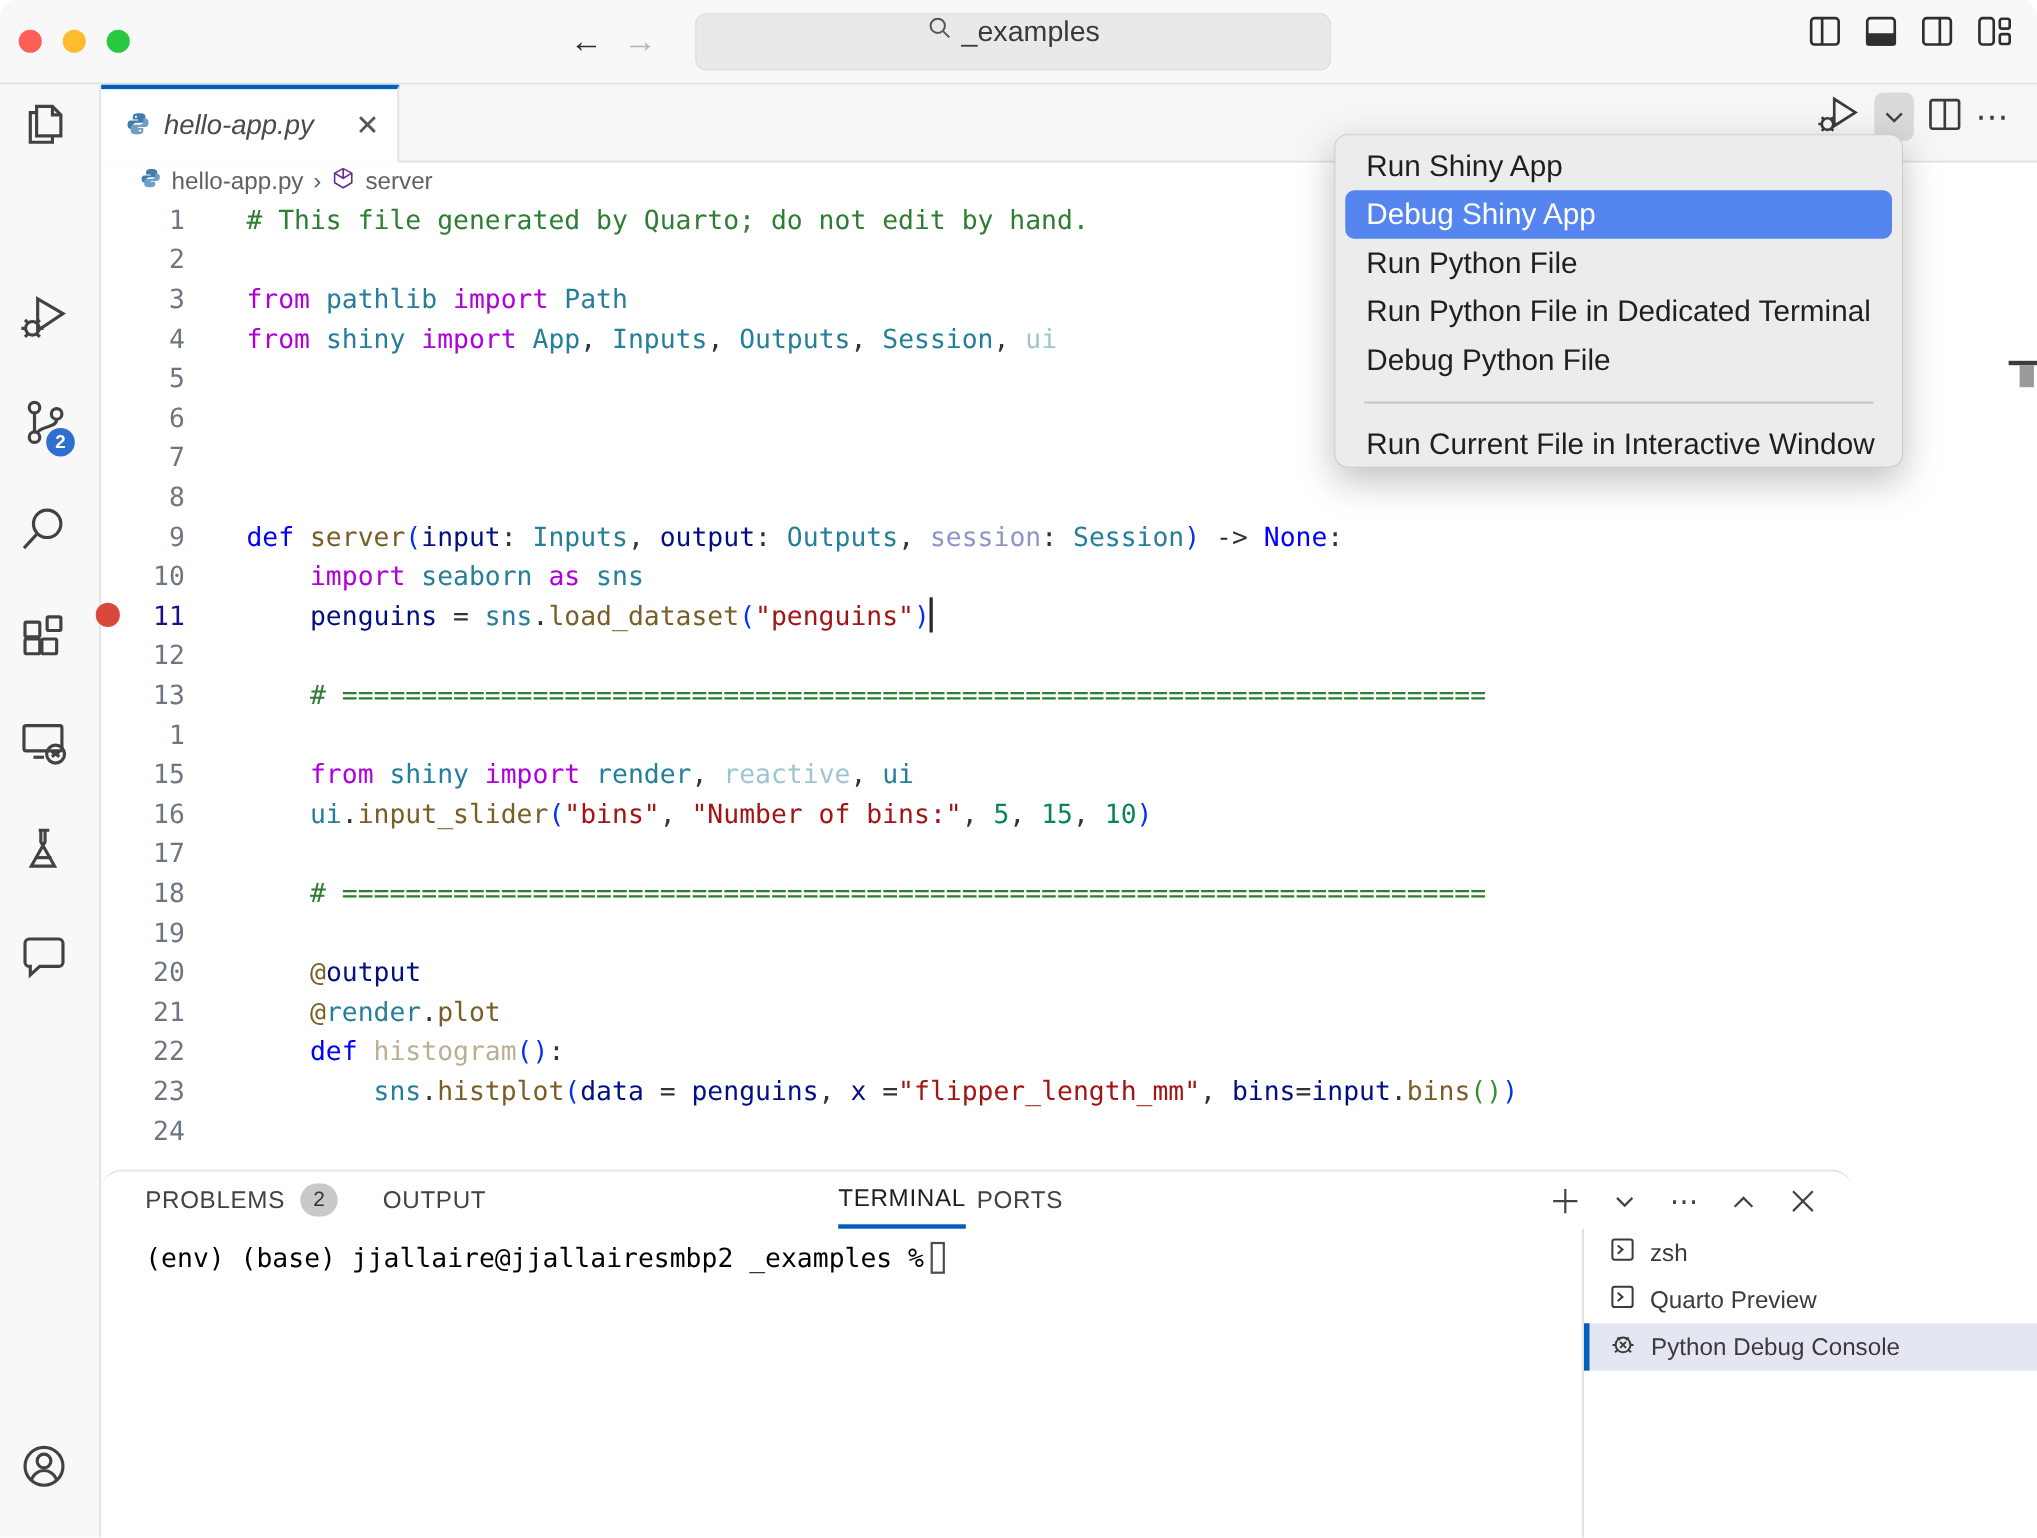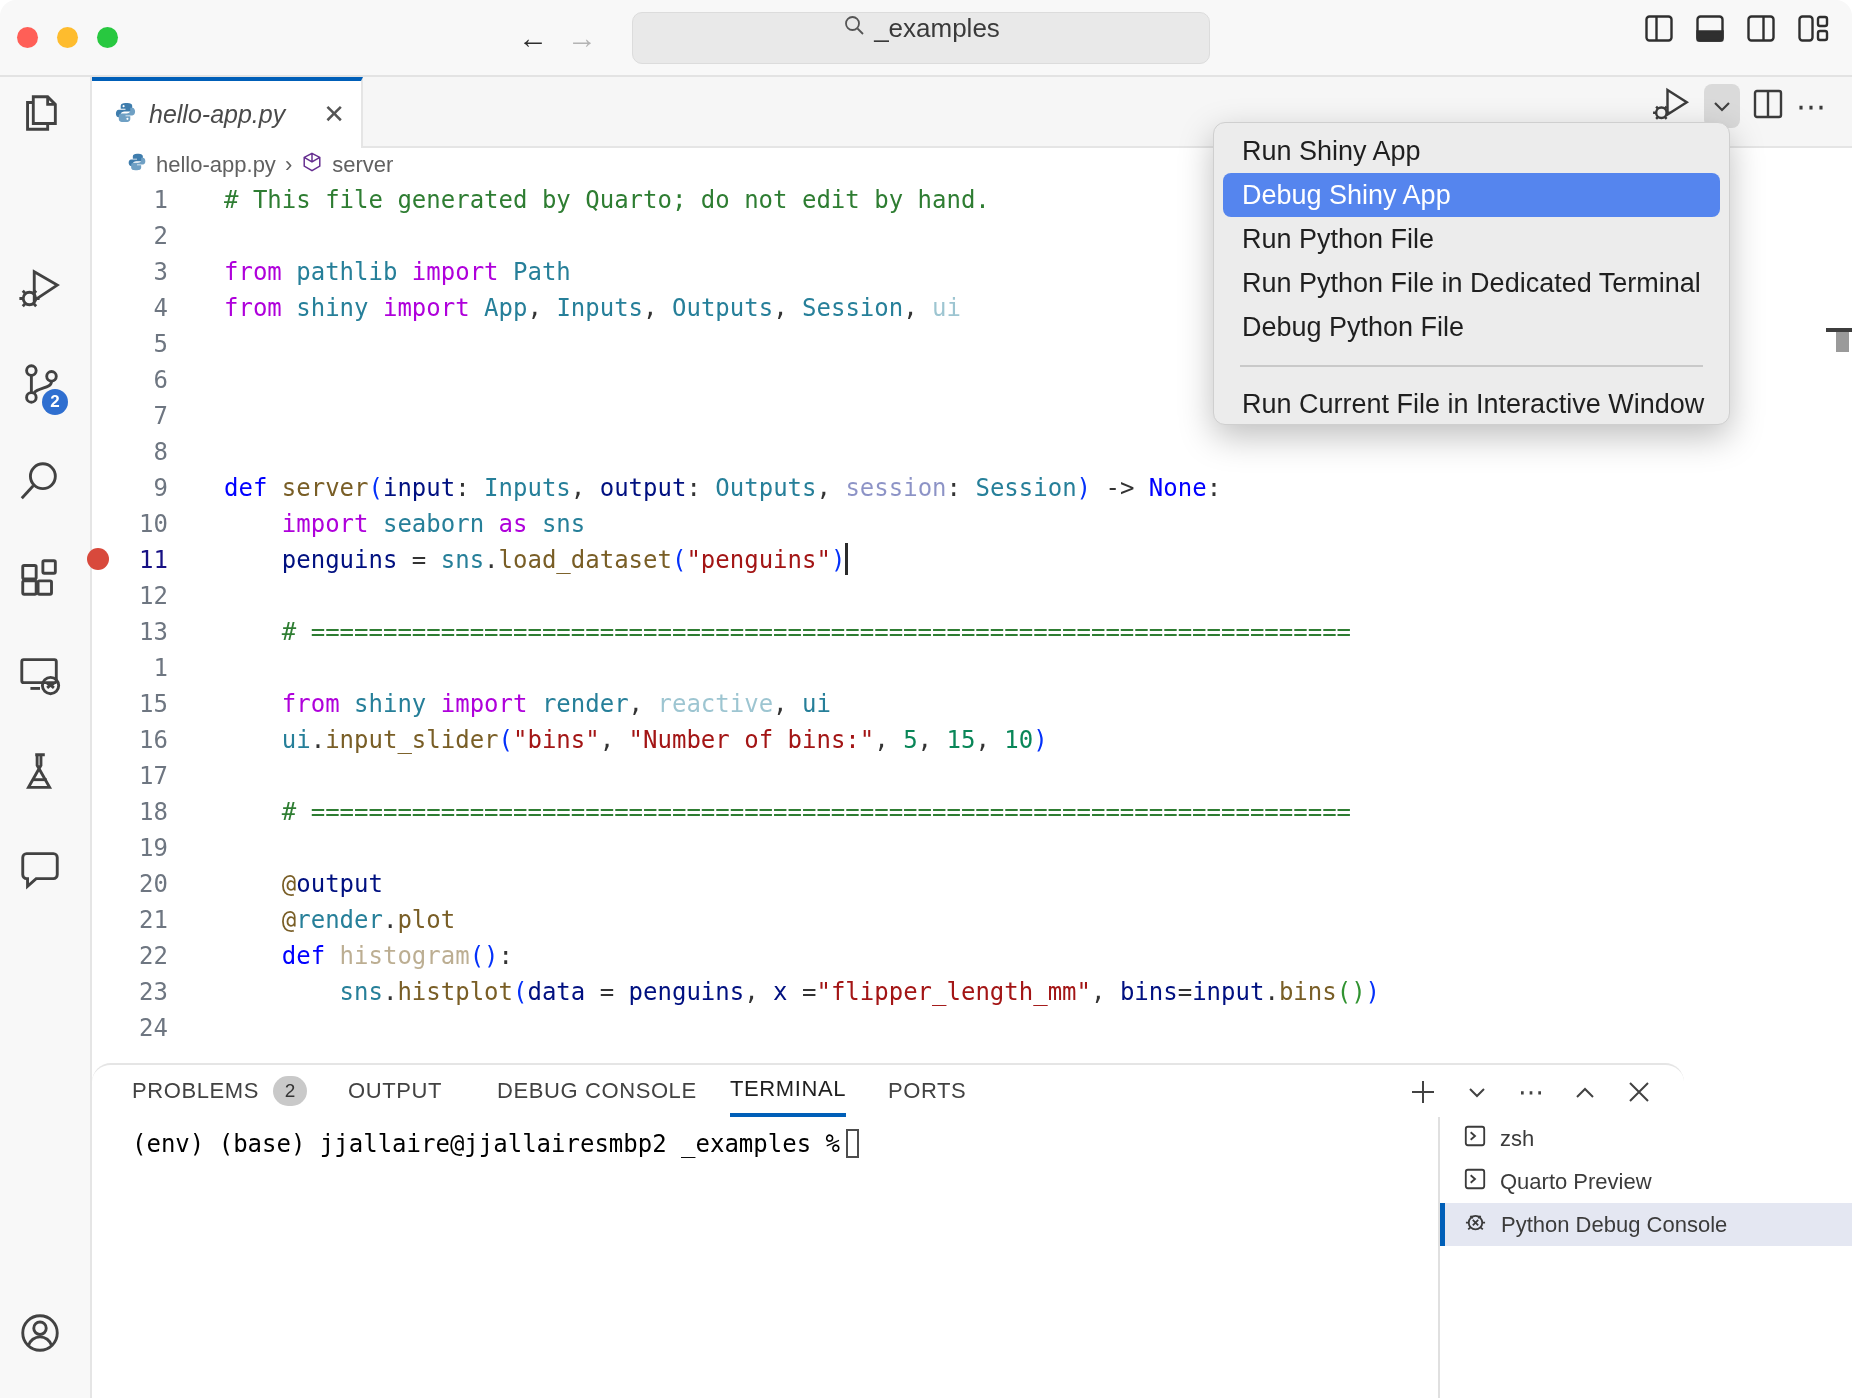--- a/index.html
+++ b/index.html
@@ -58,21 +58,21 @@
   .runmenu{position:absolute;left:1213px;top:122px;width:517px;height:303px;background:#ececec;border:1px solid #cfcfcf;
            border-radius:12px;box-shadow:0 12px 34px rgba(0,0,0,.25);padding-top:6px;z-index:50;}
   .runmenu .item{height:44px;margin:0 9px;border-radius:8px;display:flex;align-items:center;
                  padding-left:19px;font-size:27px;color:#1f1f1f;}
   .runmenu .item.selected{background:#5585ee;color:#fff;}
   .runmenu .sep{height:2px;background:#c9c9c9;margin:16px 26px 15px 26px;}
   
   .panel{position:absolute;left:92px;top:1063px;width:1592px;height:335px;background:#fff;border-top:2px solid #e5e5e5;border-radius:19px;}
   .ptab{position:absolute;top:0;height:52px;display:flex;align-items:center;gap:14px;
         font-size:22px;letter-spacing:.6px;color:#424242;}
-  .ptab.active{color:#1f1f1f;border-bottom:4px solid #005fb8;}
+  .ptab.active{color:#1f1f1f;border-bottom:4px solid #005fb8;margin-left:32px;}
   .pbadge{width:34px;height:30px;border-radius:15px;background:#c9c9c9;color:#333;font-size:19px;letter-spacing:0;
           display:flex;align-items:center;justify-content:center;}
   .panelicons{position:absolute;right:30px;top:12px;display:flex;gap:24px;align-items:center;color:#424242;}
   .panelicons .ic{width:30px;height:30px;display:flex;align-items:center;justify-content:center;font-size:26px;}
   .termline{position:absolute;left:40px;top:64px;font-family:"DejaVu Sans Mono",monospace;font-size:24px;color:#000000;
             display:flex;align-items:center;justify-content:space-between;}
   .termcursor{display:inline-block;width:13px;height:29px;border:2px solid #4d4d4d;margin-left:6px;vertical-align:middle;}
   .termsidebar{position:absolute;left:1346px;top:52px;width:414px;height:283px;border-left:2px solid #e0e0e0;}
   .titem{position:relative;height:43px;display:flex;align-items:center;gap:12px;padding-left:22px;
          font-size:22px;color:#3b3b3b;}
@@ -364,23 +364,20 @@
     <div class="item">Run Current File in Interactive Window</div>
   </div>
 
   <div class="panel">
     <div class="ptab" style="left:40px;">
       <span>PROBLEMS</span>
       <span class="pbadge">2</span>
     </div>
     <div class="ptab" style="left:256px;">
       <span>OUTPUT</span>
-    </div>
-    <div class="ptab" style="left:405px;">
-      <span>DEBUG CONSOLE</span>
     </div>
     <div class="ptab active" style="left:638px;">
       <span>TERMINAL</span>
     </div>
     <div class="ptab" style="left:796px;">
       <span>PORTS</span>
     </div>
     <div class="panelicons">
       <span class="ic">
         <svg width="26" height="26" viewBox="0 0 26 26" fill="none" stroke="#424242" stroke-width="2">

